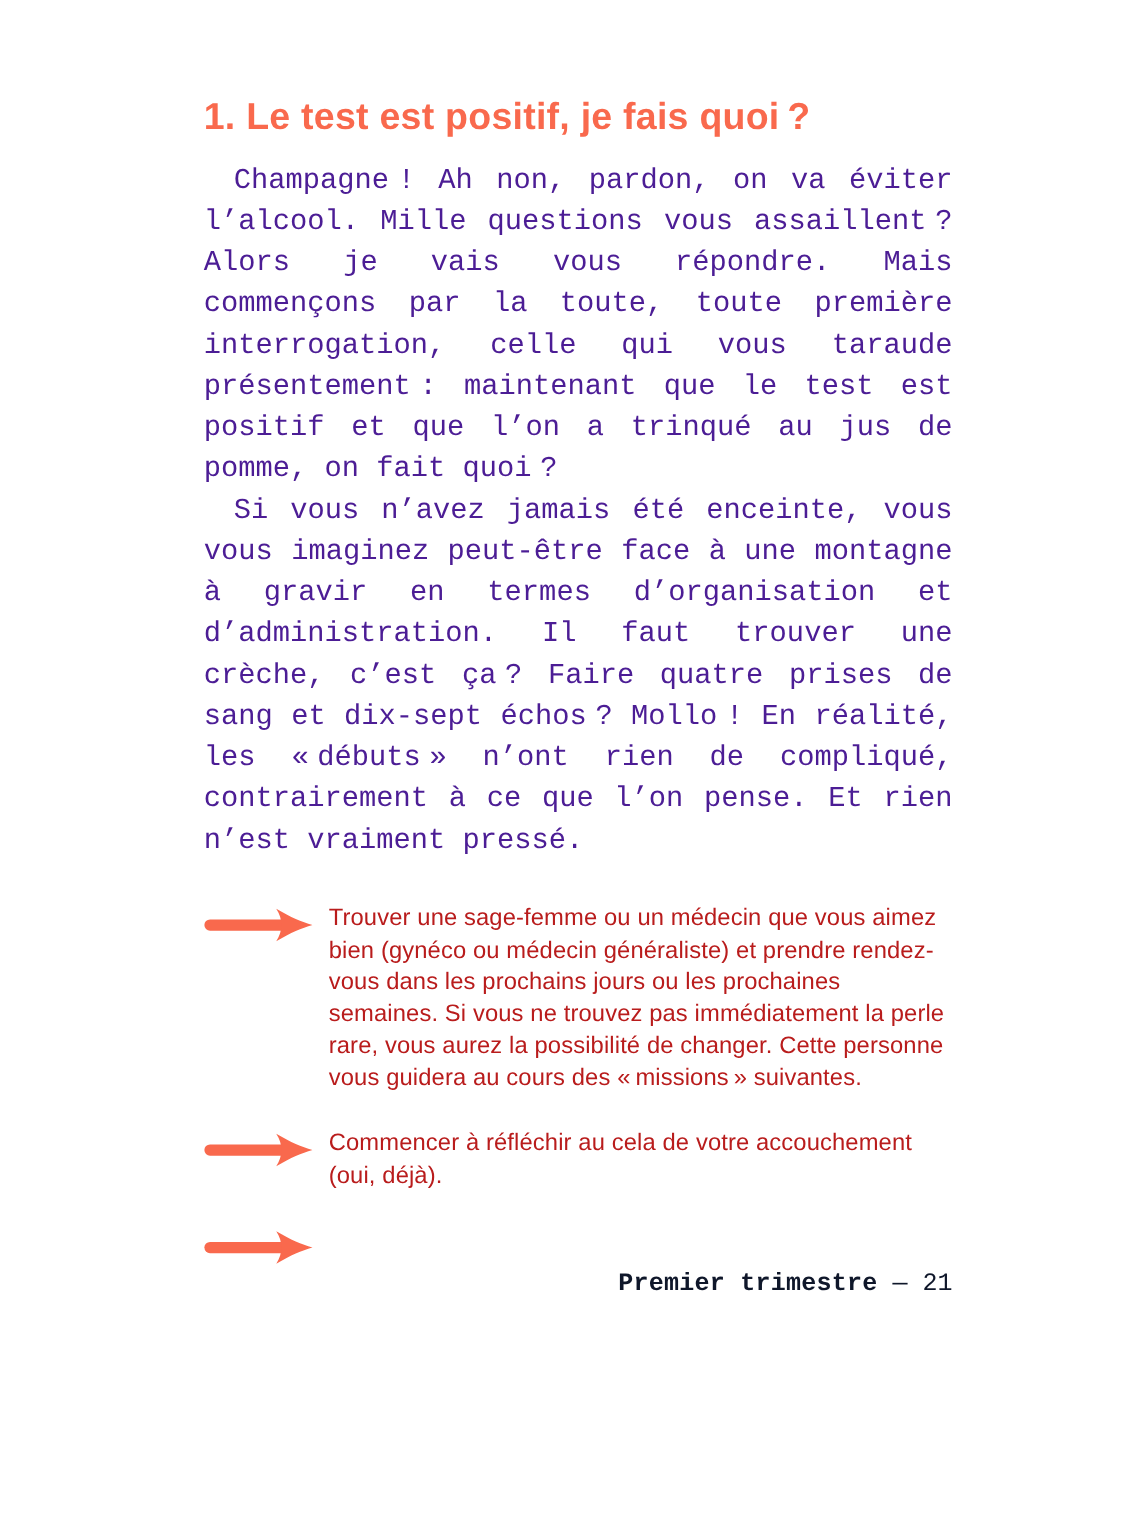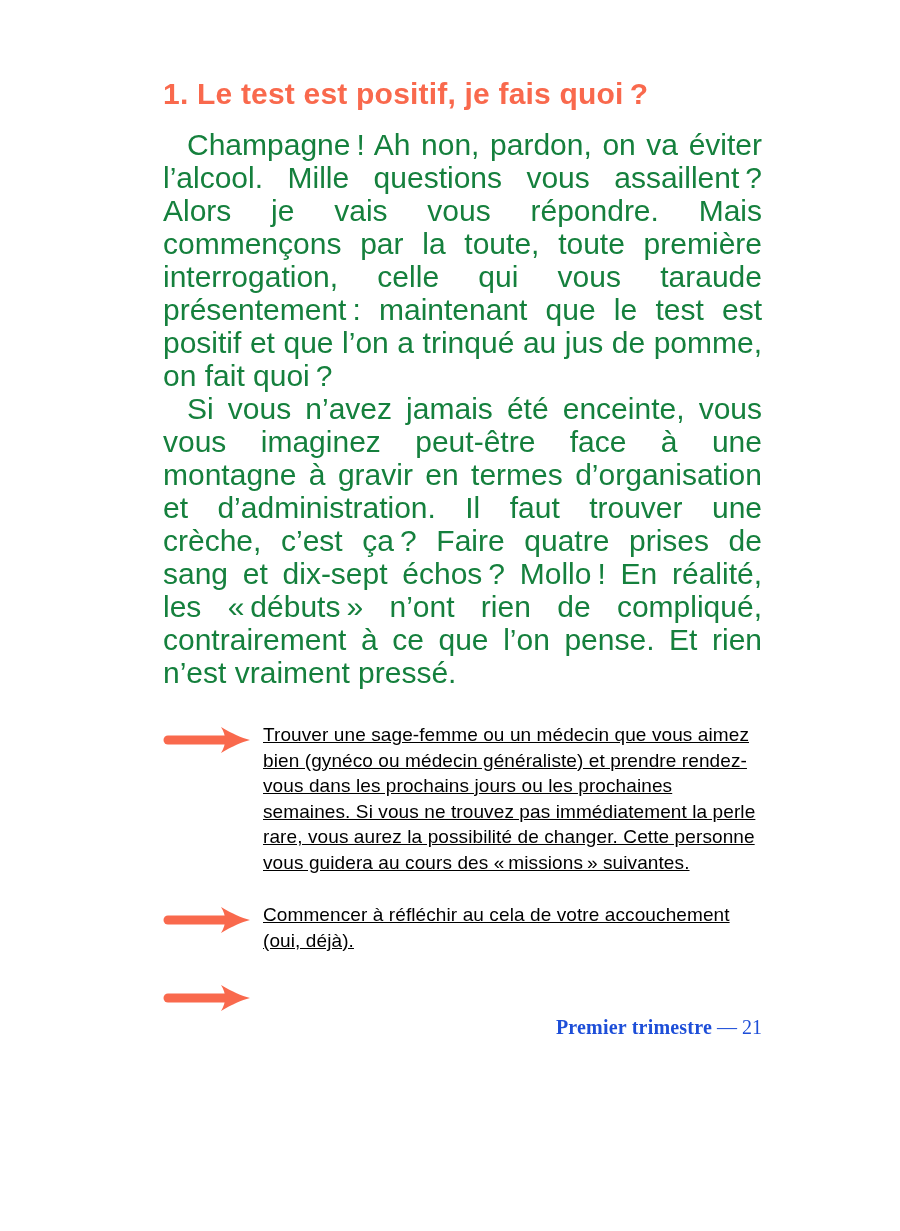--- a/index.html
+++ b/index.html
@@ -25,24 +25,24 @@
     margin: 0 0 16px 0;
     font-family: "Liberation Sans", sans-serif;
     font-weight: 700;
     font-size: 30px;
     line-height: 36px;
     letter-spacing: 0.2px;
     color: #f9694d;
   }
   .body-paragraph {
     margin: 0;
-    font-family: Liberation Sans, sans-serif;
-    font-size: 30px;
+    font-family: Liberation Mono, monospace;
+    font-size: 23px;
     line-height: 33px;
-    color: #15803d;
+    color: #4c1d95;
     text-align: justify;
     text-indent: 24px;
   }
   .mission-list {
     margin-top: 33px;
     padding-left: 0;
     list-style: none;
   }
   .mission-item {
     display: flex;
@@ -54,31 +54,30 @@
     padding-top: 3px;
   }
   .arrow-cell svg {
     display: block;
   }
   .mission-text {
     flex: 1 1 auto;
     font-family: "Liberation Sans", sans-serif;
     font-size: 19px;
     line-height: 25.5px;
-    color: #000000;
+    color: #b91c1c;
     letter-spacing: 0.1px;
-    text-decoration: underline;
   }
   .page-footer {
     position: absolute;
     right: 138px;
     bottom: 36px;
-    font-family: Liberation Serif, serif;
+    font-family: Liberation Mono, monospace;
     font-size: 20px;
-    color: #1d4ed8;
+    color: #0f172a;
     white-space: nowrap;
   }
   .footer-section {
     font-weight: 700;
     letter-spacing: 0.2px;
   }
   .footer-sep, .footer-page {
     font-weight: 400;
   }
 </style>

